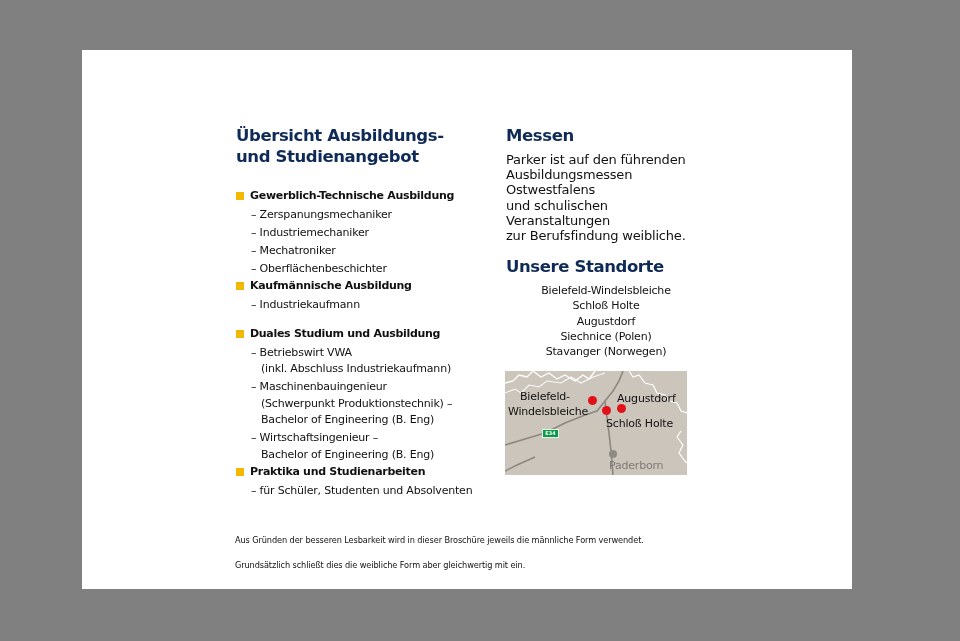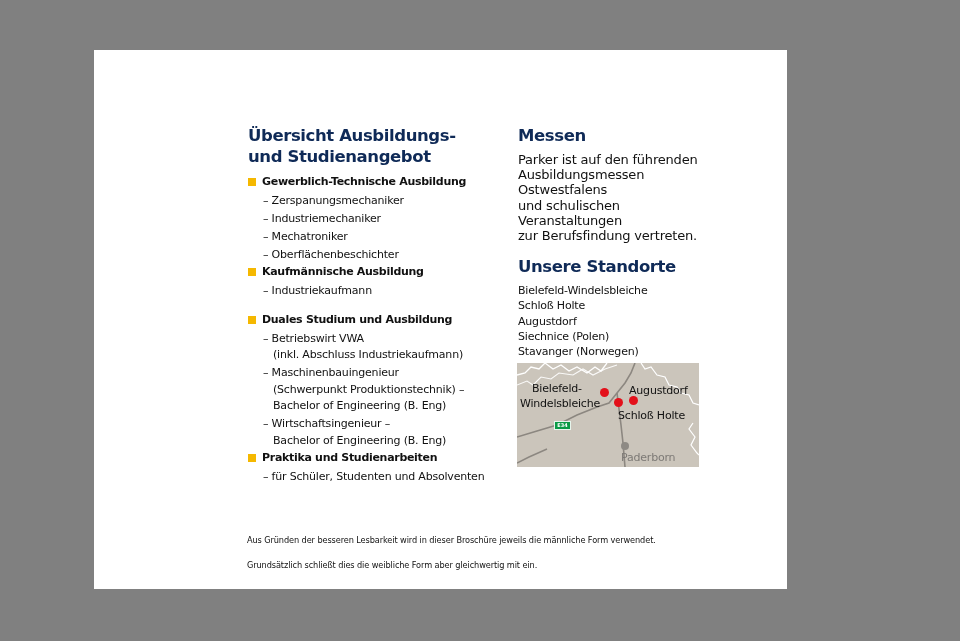--- a/index.html
+++ b/index.html
@@ -4,35 +4,35 @@
   <style>
     * { box-sizing: border-box; margin: 0; padding: 0; }
     html, body { width: 960px; height: 641px; overflow: hidden; }
     body {
       background: #808080;
       font-family: "DejaVu Sans", "Liberation Sans", sans-serif;
       position: relative;
     }
     .page {
       position: absolute;
-      left: 94px; top: 50px;
-      width: 693px; height: 539px;
+      left: 82px; top: 50px;
+      width: 770px; height: 539px;
       background: #ffffff;
     }
     .col-left { position: absolute; left: 154px; top: 75px; width: 250px; }
     .col-right { position: absolute; left: 424px; top: 75px; width: 200px; }
     .h-title {
       color: #0f2a57;
       font-family: "DejaVu Sans", sans-serif;
       font-weight: bold;
       font-size: 16.5px;
       line-height: 21px;
       letter-spacing: -0.4px;
     }
-    .section { margin-top: 6px; }
+    .section { margin-top: 20px; }
     .cat {
       position: relative;
       padding-left: 14px;
       font-weight: bold;
       font-size: 11px;
       line-height: 18px;
       color: #111;
       letter-spacing: -0.3px;
     }
     .bullet {
@@ -54,24 +54,24 @@
     .para {
       font-size: 13px;
       line-height: 15.2px;
       color: #111;
       letter-spacing: -0.2px;
       margin-top: 6px;
     }
     .para span { display: block; }
     .h2 { margin-top: 13px; }
     .loc-list { margin-top: 6px; font-size: 11px; line-height: 15.2px; color:#111; letter-spacing: -0.2px; }
-    .loc-list span { display: block; }
+    .loc-list span { display: block; text-align: center; }
     .map {
       position: relative;
-      margin-top: 4px;
+      margin-top: 12px;
       margin-left: -1px;
       width: 182px; height: 104px;
       background: #cbc5bb;
       overflow: hidden;
     }
     .map svg { position: absolute; left: 0; top: 0; }
     .map-label {
       position: absolute;
       font-size: 11px;
       line-height: 14px;
@@ -178,21 +178,21 @@
         </div>
     </div>
   </div>
 
   <div class="col-right">
     <h2 class="h-title">Messen</h2>
     <p class="para">
       <span>Parker ist auf den führenden</span>
       <span>Ausbildungsmessen Ostwestfalens</span>
       <span>und schulischen Veranstaltungen</span>
-      <span>zur Berufsfindung vertreten.</span>
+      <span>zur Berufsfindung weibliche.</span>
     </p>
 
     <h2 class="h-title h2">Unsere Standorte</h2>
     <div class="loc-list">
       <span>Bielefeld-Windelsbleiche</span>
       <span>Schloß Holte</span>
       <span>Augustdorf</span>
       <span>Siechnice (Polen)</span>
       <span>Stavanger (Norwegen)</span>
     </div>

